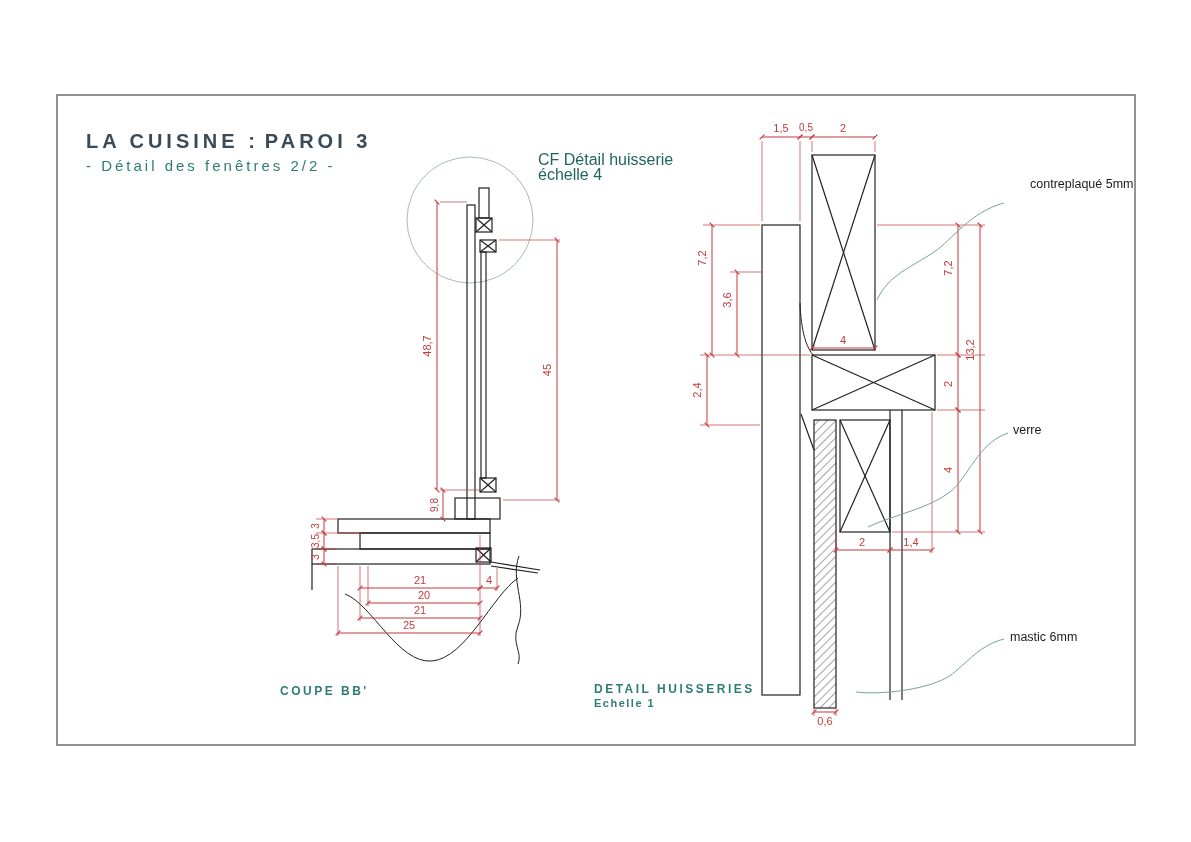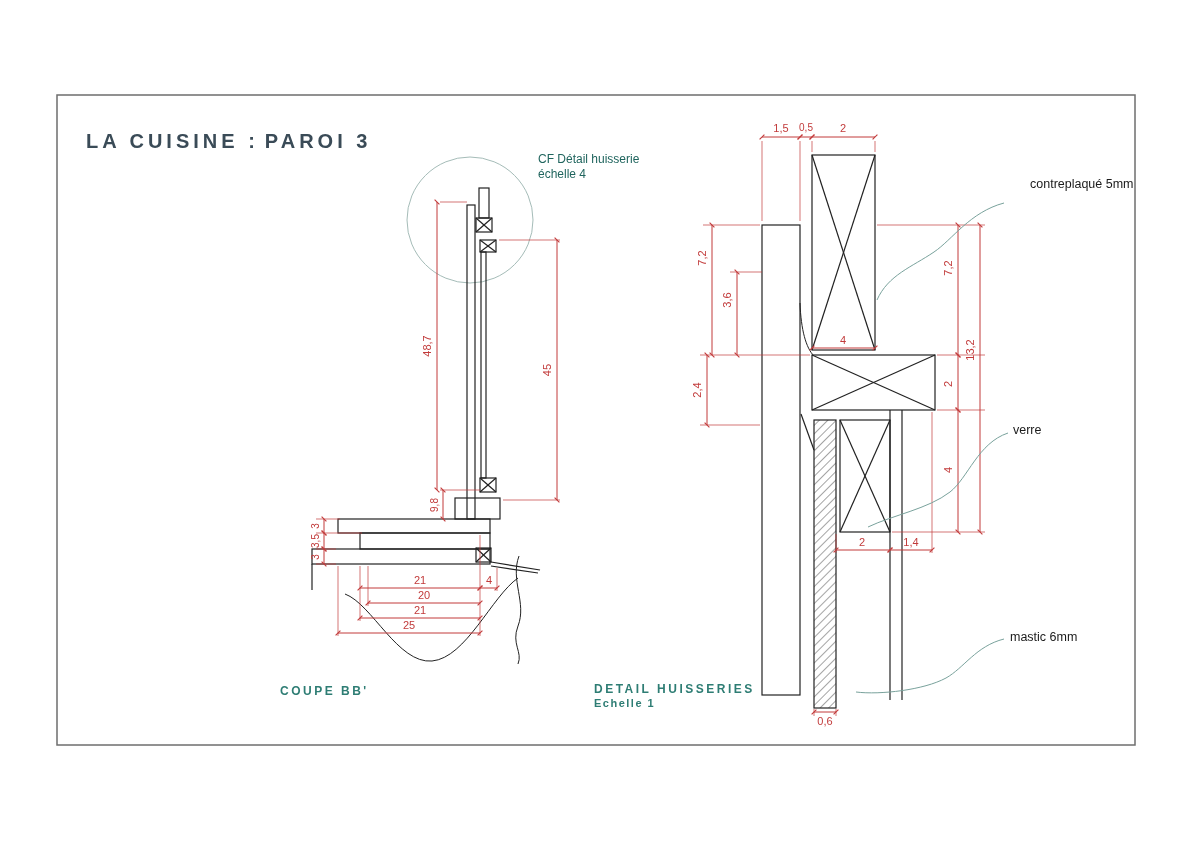--- a/index.html
+++ b/index.html
@@ -5,21 +5,21 @@
   html,body{margin:0;padding:0;background:#ffffff;}
   .page{position:relative;width:1191px;height:842px;background:#fff;font-family:"Liberation Sans",sans-serif;overflow:hidden;}
   .page svg{position:absolute;left:0;top:0;}
   .overlay{position:absolute;white-space:nowrap;}
   .title{color:#3a4b57;font-size:20px;letter-spacing:4px;}
   .title .t1{font-weight:600;}
   .title .t2{font-weight:800;margin-left:6px;}
   .subtitle{color:#2e7d74;font-size:15px;font-weight:500;letter-spacing:3px;}
   .caption{color:#2e7d74;font-size:12px;font-weight:700;letter-spacing:2.5px;}
   .caption-sub{color:#2e7d74;font-size:11px;font-weight:700;letter-spacing:1.5px;}
-  .note{color:#20655e;font-size:12px;line-height:15px;}
+  .note{color:#20655e;font-size:16px;line-height:15px;}
   .mat{color:#1b1b1b;font-size:12.5px;}
   text{font-family:"Liberation Sans",sans-serif;}
   .dimtxt{fill:#c23b3b;font-size:11px;}
   .dimtxt-s{fill:#c23b3b;font-size:10px;}
 </style>
 </head>
 <body>
 
 <div class="page">
 
@@ -189,20 +189,21 @@
   <g stroke="#79a29c" stroke-width="1" fill="none">
     <path d="M 1004,203 C 970,212 952,240 934,252 C 912,267 888,275 877,300"></path>
     <path d="M 1008,433 C 978,443 968,478 950,492 C 928,509 893,515 868,527"></path>
     <path d="M 1004,639 C 976,646 964,668 946,678 C 924,690 880,695 856,692"></path>
   </g>
 </svg>
 
 <div class="overlay title" style="left:86px;top:130px;">
   <span class="t1">LA CUISINE :</span><span class="t2">PAROI 3</span>
 </div>
+<div class="overlay subtitle" style="left:86px;top:157px;">- Détail des fenêtres 2/2 -</div>
 
 <div class="overlay note" style="left:538px;top:152px;">
   <div>CF Détail huisserie</div>
   <div>échelle 4</div>
 </div>
 
 <div class="overlay caption" style="left:280px;top:684px;">COUPE BB'</div>
 
 <div class="overlay caption" style="left:594px;top:682px;">DETAIL HUISSERIES</div>
 <div class="overlay caption-sub" style="left:594px;top:697px;">Echelle 1</div>

